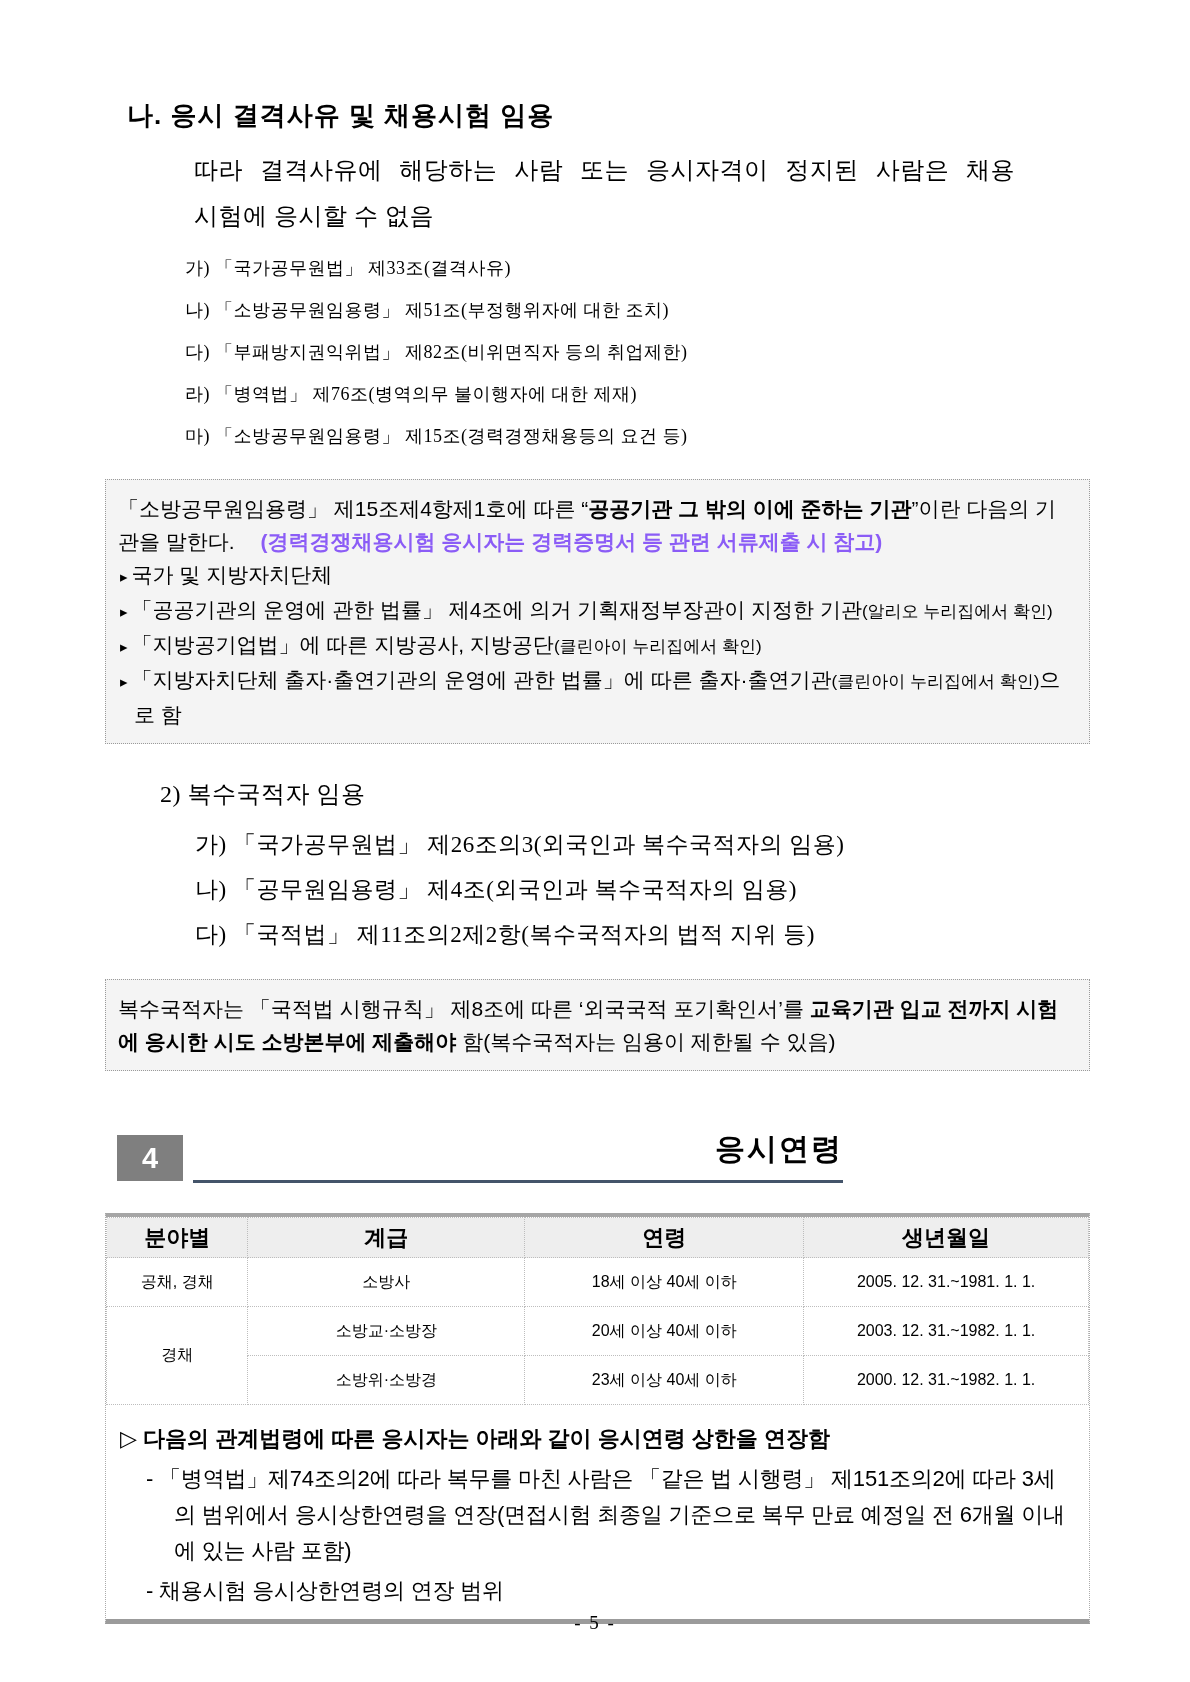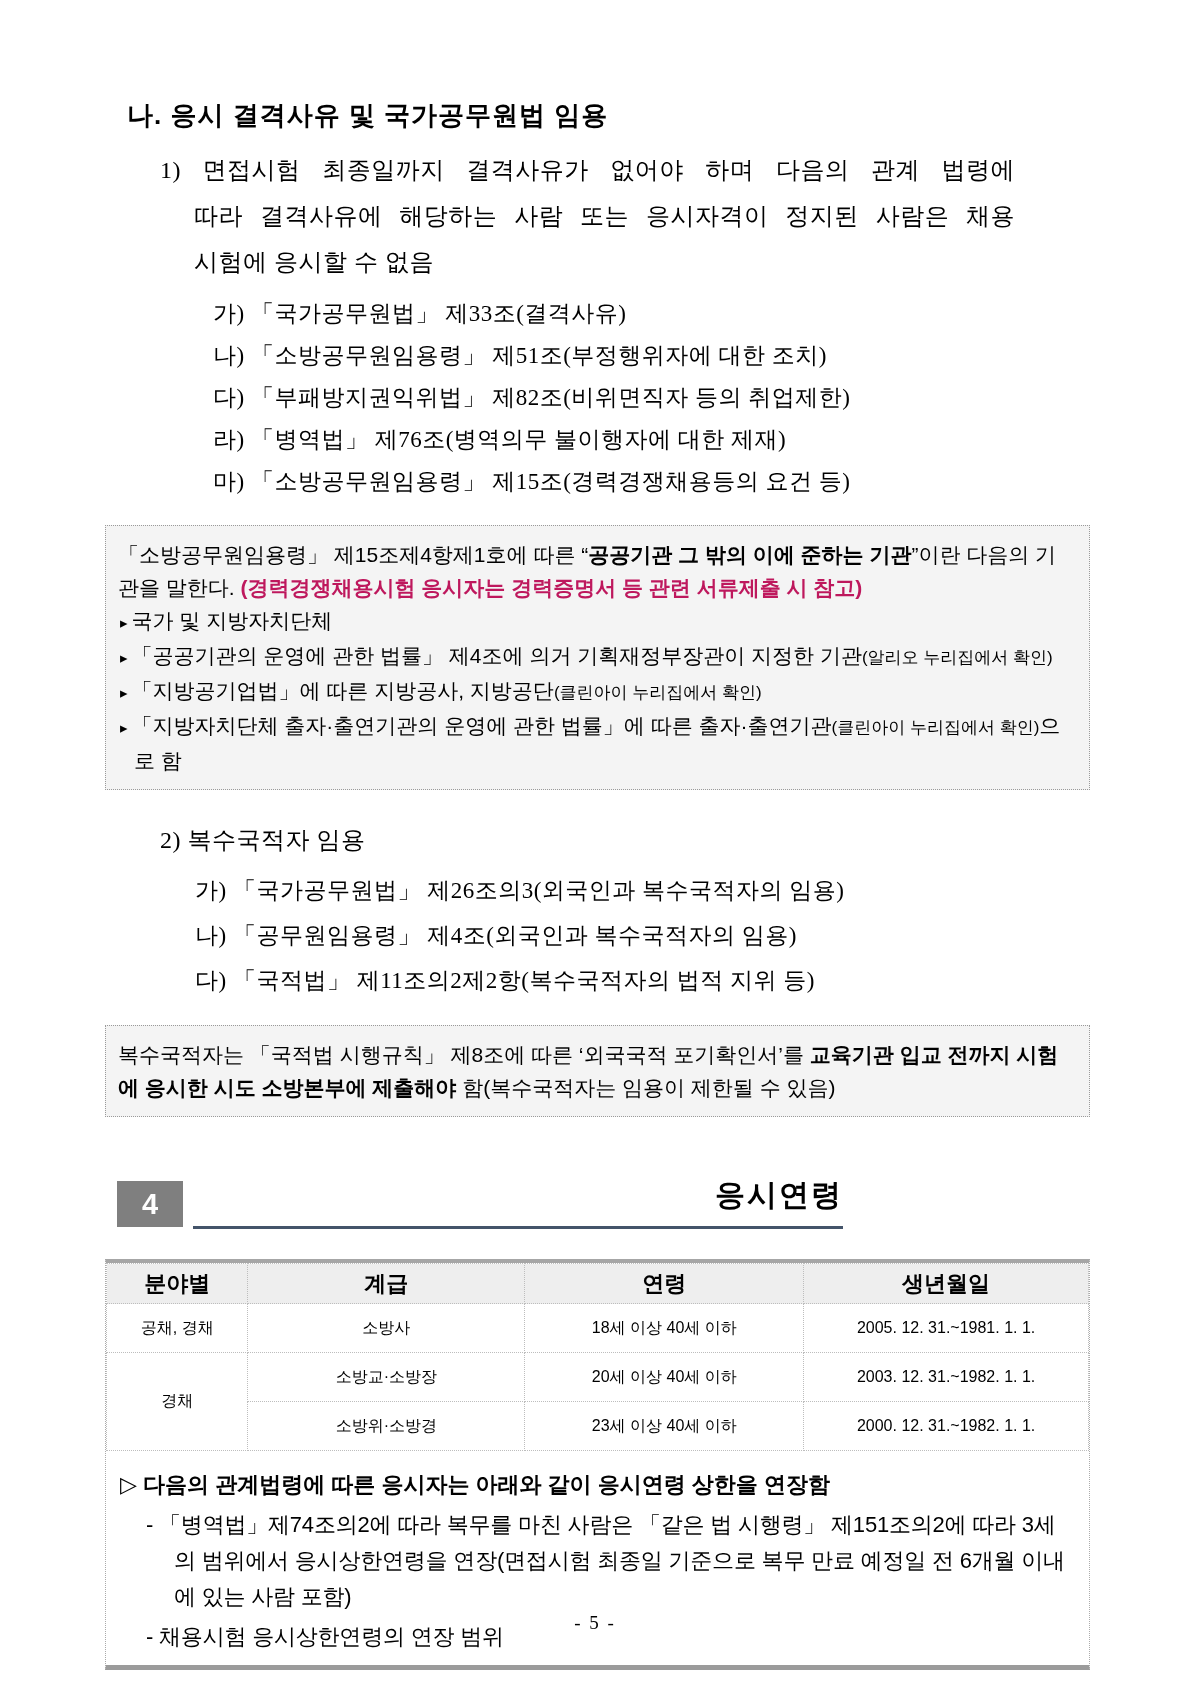--- a/index.html
+++ b/index.html
@@ -25,36 +25,36 @@
   .para1{
     margin-left:55px;
     width:855px;
     font-size:24px;
     letter-spacing:0.5px;
     line-height:46px;
   }
   .para1 .jline{ text-align:justify; text-align-last:justify; }
   .para1 .cont{ padding-left:34px; }
   .num-label{ display:inline; }
-  .law-list{ margin:8px 0 0 108px; font-size:23px; letter-spacing:0.5px; }
+  .law-list{ margin:8px 0 0 80px; font-size:18px; letter-spacing:0.5px; }
   .law-list .law-item{ line-height:42px; }
   
   .note-box{
     box-sizing:border-box;
     width:985px;
     background:#f4f4f4;
     border:1px dotted #9a9a9a;
     padding:12px 14px 12px 12px;
     font-family:"Liberation Sans","DejaVu Sans",sans-serif;
     font-size:21px;
     line-height:33px;
     margin:22px 0 0 0;
   }
   .note-box .bold{ font-weight:bold; }
-  .note-box .blue{ font-weight:bold; color:#be185d; }
+  .note-box .blue{ font-weight:bold; color:#8b5cf6;margin-left:20px; }
   .note-box .small{ font-size:17px;margin-top:38px; }
   .bullet-line{ padding-left:16px; text-indent:-14px; }
   .bullet-marker{ font-size:15px; margin-right:4px; }
   .sec2{ margin:34px 0 0 55px; font-size:24px; letter-spacing:0.5px; }
   .law-list2{ margin:12px 0 0 90px; font-size:23px; letter-spacing:0.5px; }
   .law-list2 .law-item{ line-height:45px; }
   
   .sec-header{
     display:flex;
     align-items:flex-end;
@@ -110,24 +110,23 @@
     text-align:center;
     font-size:19px;
     letter-spacing:2px;
   }
 </style>
 </head>
 <body>
 
 <div class="page">
 
-  <div class="b-heading">나. 응시 결격사유 및 국가공무원법 임용</div>
+  <div class="b-heading">나. 응시 결격사유 및 채용시험 임용</div>
 
   <div class="para1">
-    <div class="jline"><span class="num-label">1)</span> <span>면접시험 최종일까지 결격사유가 없어야 하며 다음의 관계 법령에</span></div>
     <div class="jline cont">따라 결격사유에 해당하는 사람 또는 응시자격이 정지된 사람은 채용</div>
     <div class="cont">시험에 응시할 수 없음</div>
   </div>
 
   <div class="law-list">
     <div class="law-item">가) 「국가공무원법」  제33조(결격사유)</div>
     <div class="law-item">나) 「소방공무원임용령」  제51조(부정행위자에 대한 조치)</div>
     <div class="law-item">다) 「부패방지권익위법」  제82조(비위면직자 등의 취업제한)</div>
     <div class="law-item">라) 「병역법」  제76조(병역의무 불이행자에 대한 제재)</div>
     <div class="law-item">마) 「소방공무원임용령」  제15조(경력경쟁채용등의 요건 등)</div>

